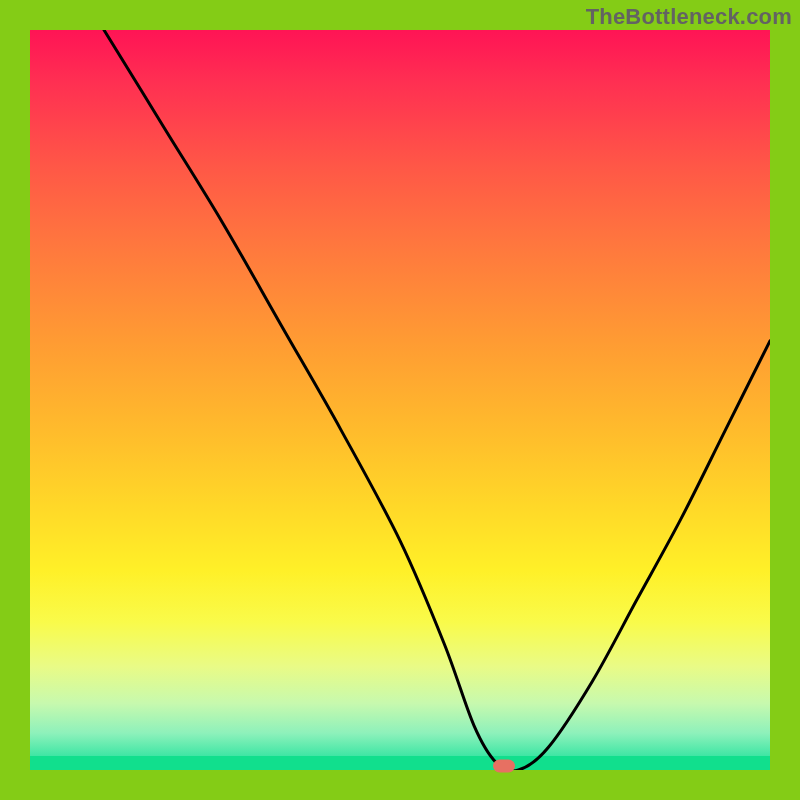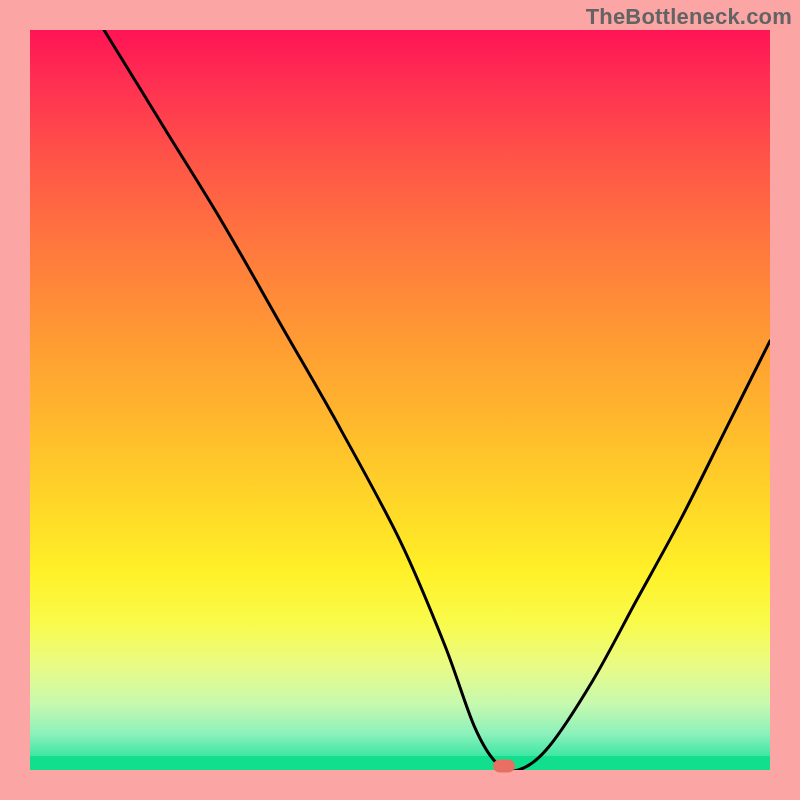--- a/index.html
+++ b/index.html
@@ -8,21 +8,21 @@
     width: 800px;
     height: 800px;
     background: #000;
     overflow: hidden;
     font-family: Arial, Helvetica, sans-serif;
   }
   .frame {
     position: relative;
     width: 800px;
     height: 800px;
-    background: #fca5a5;
+    background: #84cc16;
   }
   .watermark {
     position: absolute;
     top: 4px;
     right: 8px;
     color: #636363;
     font-size: 22px;
     font-weight: 600;
     letter-spacing: 0.2px;
     z-index: 10;

